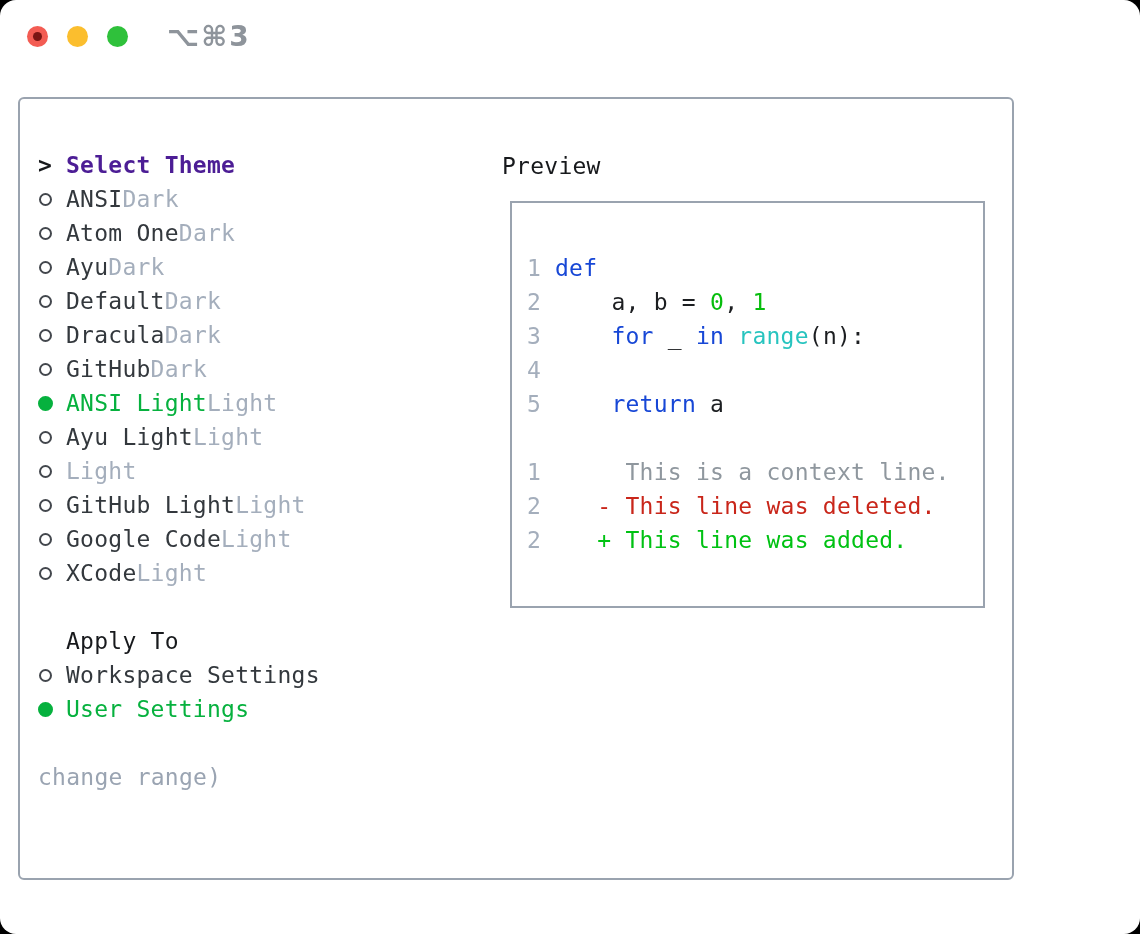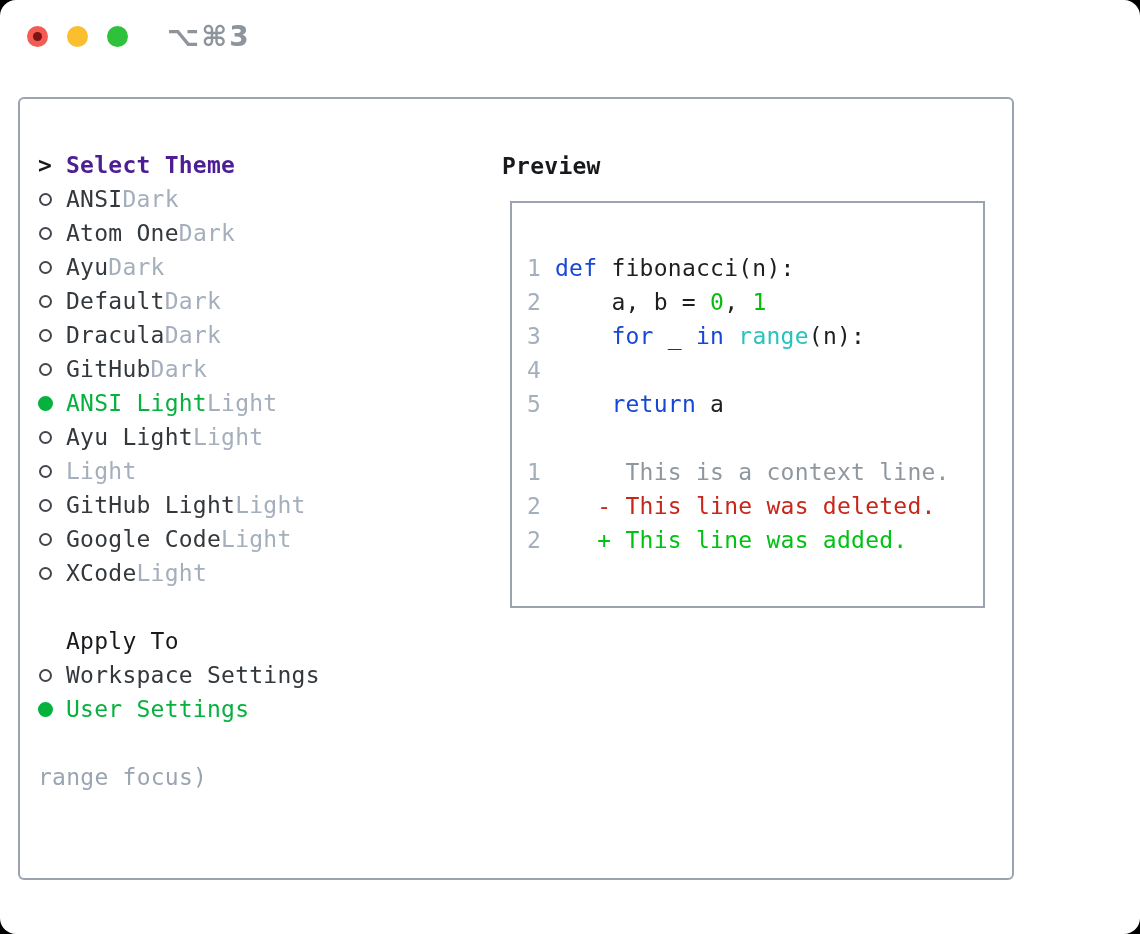--- a/index.html
+++ b/index.html
@@ -32,21 +32,21 @@
   .circle{width:13px;height:13px;border:2px solid #43474d;border-radius:50%;box-sizing:border-box;margin-left:1px;}
   .circle.filled{width:15px;height:15px;margin-left:0;background:var(--accent-green,#06b13e);border-color:var(--accent-green,#06b13e);}
   .hdr{font-weight:bold;color:#4c1d95;}
   .subhdr{color:#17191c;}
   .variant{color:var(--muted-gray,#a4aebc);}
   .selected .name{color:var(--accent-green,#06b13e);}
   .spacer{height:34px;}
   .help{color:var(--help-gray,#9aa4b2);}
   
   .preview-title{position:absolute;left:482px;top:50px;height:34px;display:flex;align-items:center;
-    font-size:23px;font-weight:bold;color:#17191c;letter-spacing:0.25px;}
+    font-size:23px;font-weight:normal;color:#17191c;letter-spacing:0.25px;}
   .preview-box{position:absolute;left:490px;top:102px;width:471px;height:403px;
     border:2px solid var(--border-gray,#9aa3af);}
   .code{padding:48px 0 0 15px;font-size:23px;letter-spacing:0.25px;}
   .code-line{height:34px;display:flex;align-items:center;white-space:pre;}
   .line-num{color:var(--muted-gray,#a4aebc);display:inline-block;width:28px;flex:none;}
   .seg-fg{color:#1c1e21;}
   .seg-keyword{color:var(--keyword-blue,#1747d6);}
   .seg-builtin{color:var(--builtin-cyan,#27c4bf);text-align:center;}
   .seg-number{color:var(--number-green,#06bd0c);}
   .seg-context{color:var(--context-gray,#8f979e);}
@@ -98,29 +98,29 @@
       </div>
 
       <div id="apply-list">
           <div class="row"><span class="marker"><span class="circle"></span></span><span class="name">Workspace Settings</span></div>
           <div class="row selected"><span class="marker"><span class="circle filled"></span></span><span class="name">User Settings</span></div>
         </div>
 
       <div class="spacer"></div>
 
       <div class="row help">
-        <span>range focus)</span>
+        <span>change range)</span>
       </div>
     </div>
 
     <div class="preview-title">Preview</div>
 
     <div class="preview-box">
       <div id="code-block" class="code">
-          <div class="code-line"><span class="line-num">1</span><span class="seg-keyword">def</span><span class="seg-fg"> fibonacci(n):</span></div>
+          <div class="code-line"><span class="line-num">1</span><span class="seg-keyword">def</span></div>
           <div class="code-line"><span class="line-num">2</span><span class="seg-fg">    a, b = </span><span class="seg-number">0</span><span class="seg-fg">, </span><span class="seg-number">1</span></div>
           <div class="code-line"><span class="line-num">3</span><span class="seg-fg">    </span><span class="seg-keyword">for</span><span class="seg-fg"> _ </span><span class="seg-keyword">in</span><span class="seg-fg"> </span><span class="seg-builtin">range</span><span class="seg-fg">(n):</span></div>
           <div class="code-line"><span class="line-num">4</span></div>
           <div class="code-line"><span class="line-num">5</span><span class="seg-fg">    </span><span class="seg-keyword">return</span><span class="seg-fg"> a</span></div>
           <div class="code-line"><span class="line-num"></span></div>
           <div class="code-line"><span class="line-num">1</span><span class="seg-context">     This is a context line.</span></div>
           <div class="code-line"><span class="line-num">2</span><span class="seg-fg">   </span><span class="seg-deleted">- This line was deleted.</span></div>
           <div class="code-line"><span class="line-num">2</span><span class="seg-fg">   </span><span class="seg-added">+ This line was added.</span></div>
         </div>
     </div>

